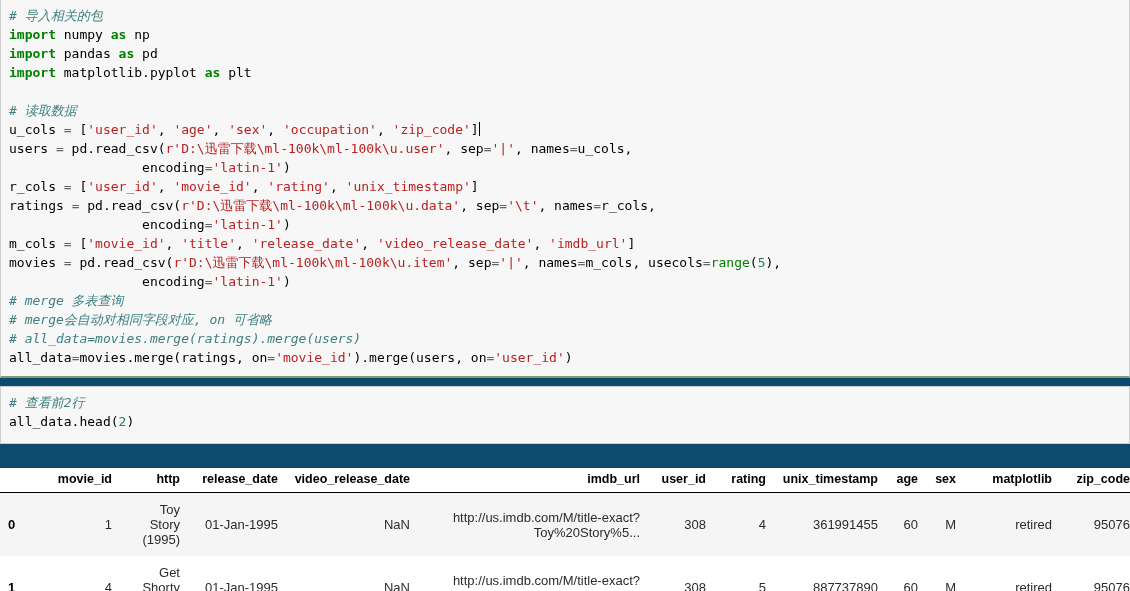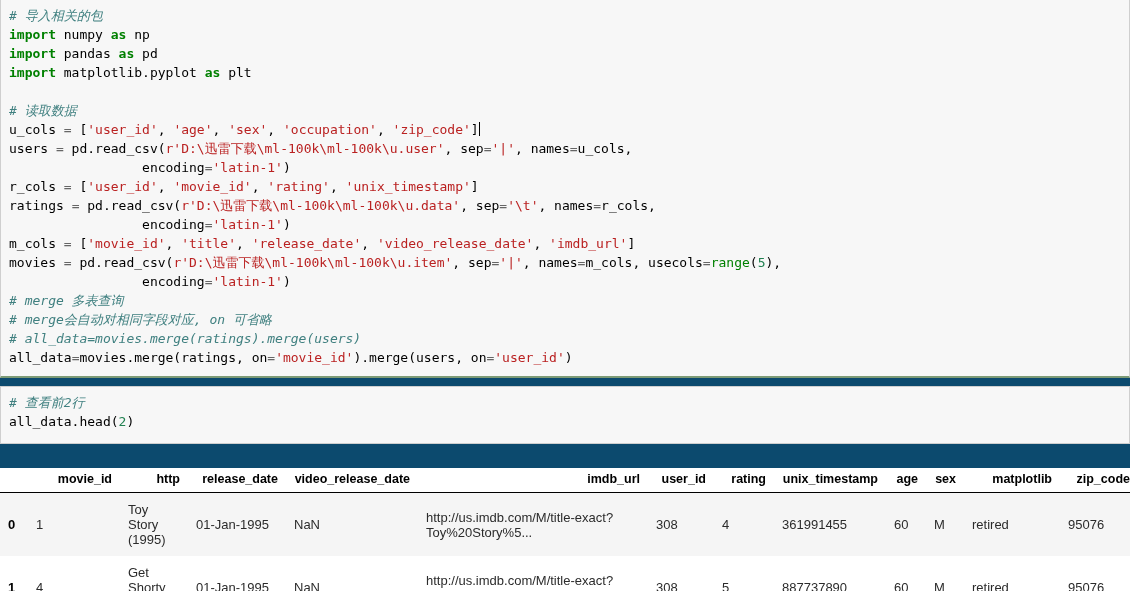--- a/index.html
+++ b/index.html
@@ -104,20 +104,21 @@
     color: #000;
     text-align: right;
     padding: 4px 8px 6px 8px;
     vertical-align: bottom;
     white-space: nowrap;
   }
   table.df thead th.idxcol {
     text-align: left;
   }
   table.df tbody td {
+    text-align: right;
     padding: 9px 8px 9px 8px;
     color: #2b2b2b;
     vertical-align: middle;
     line-height: 15px;
     white-space: normal;
     word-break: break-word;
   }
   table.df tbody td.idxcol {
     text-align: left;
     font-weight: bold;

